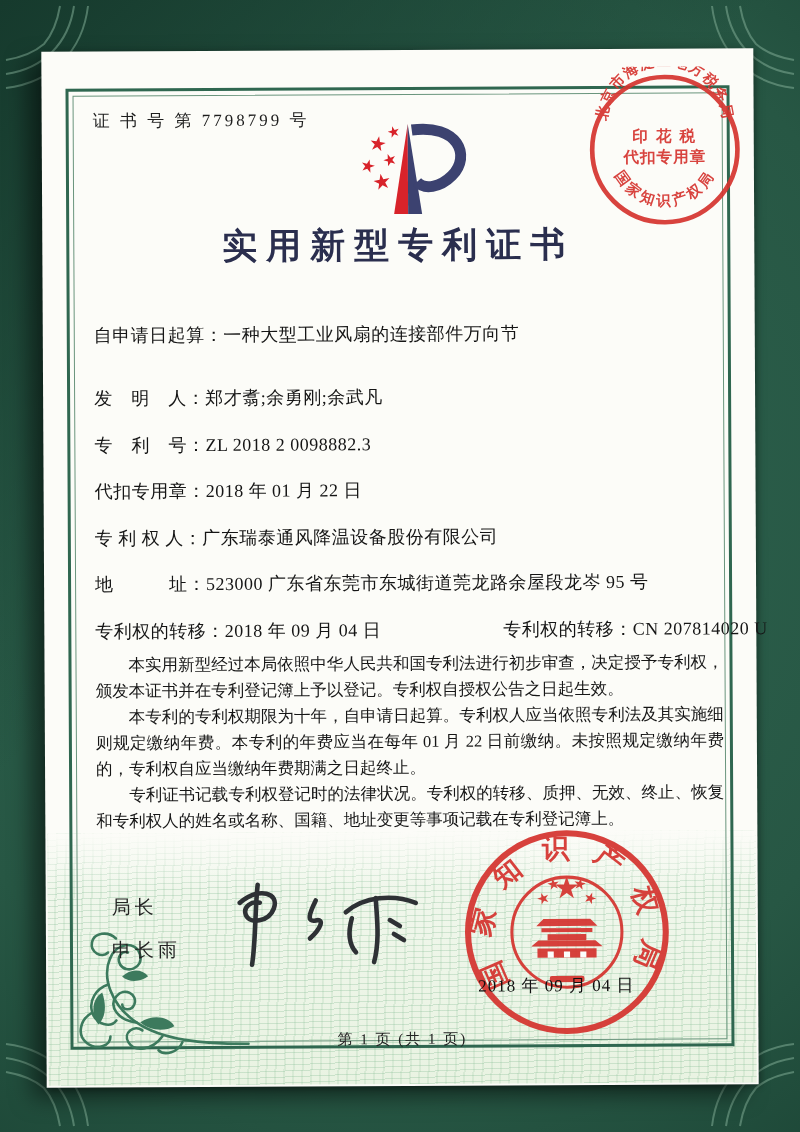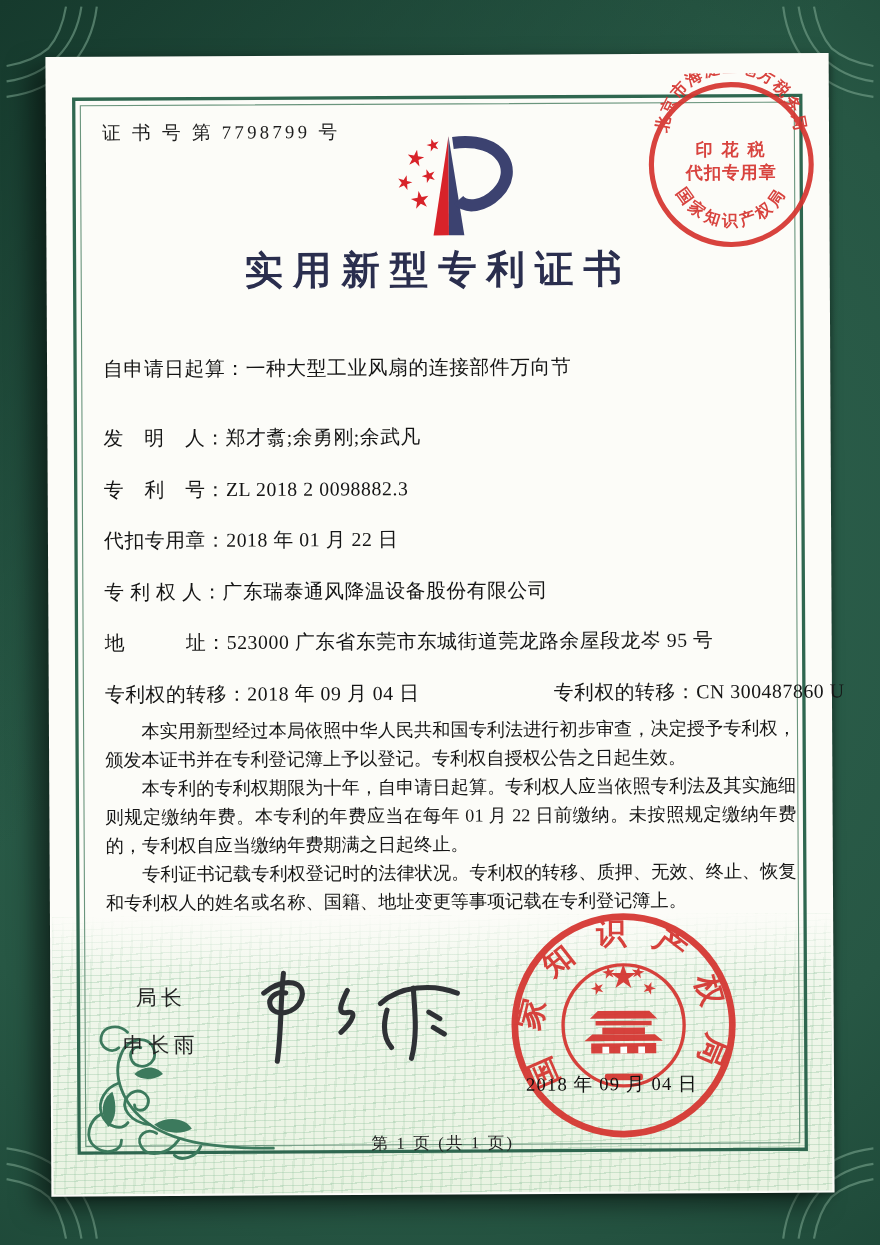--- a/index.html
+++ b/index.html
@@ -50,21 +50,21 @@
   .field-row{position:absolute;left:51px;font-size:18px;color:#151515;white-space:nowrap;letter-spacing:.5px;}
   .field-label{letter-spacing:.5px;}
   .field-value{letter-spacing:.5px;}
   .grant-no{position:absolute;left:408px;top:0;}
 
   .paras{position:absolute;left:51px;top:601px;width:628px;z-index:4;
     font-size:16.5px;line-height:26px;color:#161616;text-align:justify;}
   .paras p{margin:0;text-indent:2em;}
 
   .signer{position:absolute;left:66px;top:843px;z-index:4;font-size:19px;color:#232323;letter-spacing:4px;}
-  .signer div{margin-bottom:17px;text-align:center;}
+  .signer div{margin-bottom:17px;}
   .signature{position:absolute;left:178px;top:820px;width:210px;height:105px;z-index:4;}
 
   .stamp-bottom{position:absolute;left:414px;top:776px;width:214px;height:214px;z-index:4;opacity:.93;}
   .stamp-date{position:absolute;left:432px;top:925px;width:190px;z-index:5;
     font-size:17px;color:#111;letter-spacing:1px;white-space:nowrap;}
 
   .footer{position:absolute;left:0;right:0;top:980px;text-align:center;font-size:15px;
     letter-spacing:2px;color:#222;z-index:4;}
 
   .ornament-bl{position:absolute;left:6px;bottom:28px;width:200px;height:135px;z-index:4;}
@@ -189,21 +189,21 @@
     </div>
     <div class="field-row" style="top:475px;">
       <span class="field-label">专 利 权 人：</span><span class="field-value">广东瑞泰通风降温设备股份有限公司</span>
     </div>
     <div class="field-row" style="top:521px;">
       <span class="field-label">地　　　址：</span><span class="field-value">523000  广东省东莞市东城街道莞龙路余屋段龙岑 95 号</span>
     </div>
     <div class="field-row" style="top:568px;">
       <span class="field-label">专利权的转移：</span><span class="field-value">2018 年 09 月 04 日</span>
       <span class="grant-no">
-        <span>专利权的转移：</span><span>CN 300487860 U</span>
+        <span>专利权的转移：</span><span>CN 207814020 U</span>
       </span>
     </div>
   </div>
 
   <div class="paras">
     <p>本实用新型经过本局依照中华人民共和国专利法进行初步审查，决定授予专利权，颁发本证书并在专利登记簿上予以登记。专利权自授权公告之日起生效。</p>
     <p>本专利的专利权期限为十年，自申请日起算。专利权人应当依照专利法及其实施细则规定缴纳年费。本专利的年费应当在每年 01 月 22 日前缴纳。未按照规定缴纳年费的，专利权自应当缴纳年费期满之日起终止。</p>
     <p>专利证书记载专利权登记时的法律状况。专利权的转移、质押、无效、终止、恢复和专利权人的姓名或名称、国籍、地址变更等事项记载在专利登记簿上。</p>
   </div>
 

